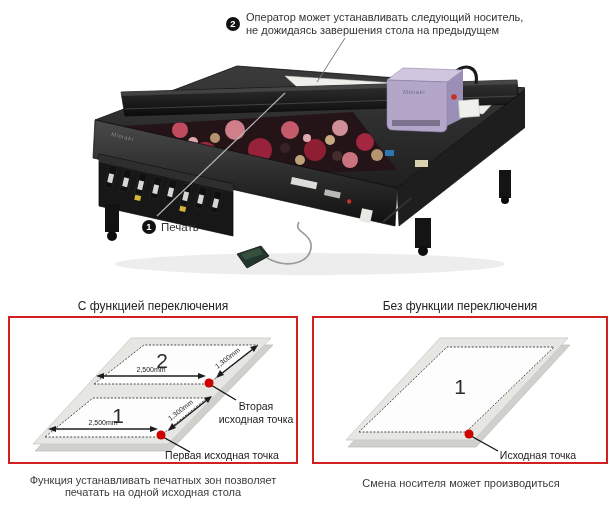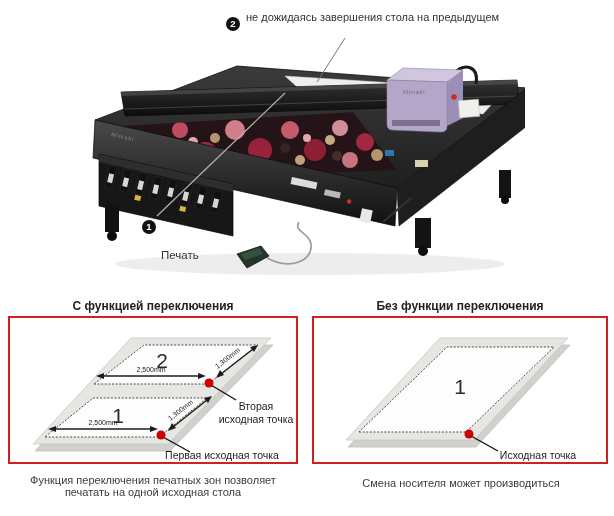--- a/index.html
+++ b/index.html
@@ -4,21 +4,21 @@
 <style>
   html,body{margin:0;padding:0;background:#fff;}
   body{width:614px;height:516px;position:relative;font-family:"Liberation Sans",sans-serif;overflow:hidden;}
   .abs{position:absolute;}
   
   .step-circle{width:14px;height:14px;border-radius:50%;background:#111;color:#fff;
     font-size:9.5px;font-weight:bold;display:flex;align-items:center;justify-content:center;line-height:1;}
   .ann-text{font-size:11px;line-height:12.5px;color:#333;white-space:nowrap;}
   .ann-label{font-size:11.5px;color:#333;white-space:nowrap;}
   
-  .panel-title{font-size:12px;font-weight:bold;color:#222;text-align:center;white-space:nowrap;}
+  .panel-title{font-size:12px;font-weight:normal;color:#222;text-align:center;white-space:nowrap;}
   .panel-box{border:2px solid #d12020;background:#fff;box-sizing:border-box;}
   .caption{font-size:11px;line-height:12.4px;color:#3b3b3b;text-align:center;white-space:nowrap;}
   svg{display:block;}
   text{font-family:"Liberation Sans",sans-serif;}
   .dim-label{font-size:7px;fill:#222;}
   .origin-label{font-size:10.5px;fill:#1b1b1b;}
   .zone-num{font-size:21px;fill:#2b2b2b;}
 </style>
 </head>
 <body>
@@ -169,25 +169,26 @@
     <polygon points="152,224 176,216 184,226 162,238" fill="#23362c" stroke="#111" stroke-width="0.8"></polygon>
     <polygon points="156,224 174,218 178,224 160,230" fill="#35503f"></polygon>
   </g>
 
   <line x1="260" y1="8" x2="232" y2="52" stroke="#777" stroke-width="1"></line>
   <line x1="200" y1="63" x2="72" y2="186" stroke="#b2b2ae" stroke-width="1.2"></line>
 </svg>
 
 <div class="abs step-circle" style="left:226px;top:17px;">2</div>
 <div class="abs ann-text" style="left:246px;top:11px;">
+  <div>Оператор может устанавливать следующий носитель,</div>
   <div>не дожидаясь завершения стола на предыдущем</div>
 </div>
 
 <div class="abs step-circle" style="left:142px;top:220px;">1</div>
-<div class="abs ann-label" style="left:161px;top:221px;margin-top:28px;">Печать</div>
+<div class="abs ann-label" style="left:161px;top:221px;">Печать</div>
 
 <div class="abs panel-title" style="left:8px;top:299px;width:290px;">С функцией переключения</div>
 
 <div class="abs panel-box" style="left:8px;top:316px;width:290px;height:148px;">
   <svg width="286" height="144" viewBox="0 0 286 144">
 
     <polygon points="25,133 160,133 263,27 123,27" fill="#d0d0cd" stroke="#bfbfbc" stroke-width="0.8"></polygon>
     <polygon points="23,126 158,126 261,20 121,20" fill="#e6e6e3" stroke="#c6c6c3" stroke-width="0.8"></polygon>
 
     <polygon points="35,119 149,119 197,80 83,80" fill="#fdfdfd" stroke="#4a4a4a" stroke-width="1" stroke-dasharray="2 1.6"></polygon>
@@ -230,21 +231,21 @@
     <text class="origin-label" x="246" y="92" text-anchor="middle">Вторая</text>
     <text class="origin-label" x="246" y="105" text-anchor="middle">исходная точка</text>
 
     <line x1="153" y1="119" x2="180" y2="134" stroke="#111" stroke-width="1.4"></line>
     <circle cx="151" cy="117" r="4.5" fill="#cf0000"></circle>
     <text class="origin-label" x="212" y="141" text-anchor="middle">Первая исходная точка</text>
   </svg>
 </div>
 
 <div class="abs caption" style="left:0px;top:474px;width:306px;">
-  <div>Функция переключения печатных зон позволяет</div>
+  <div>Функция устанавливать печатных зон позволяет</div>
   <div>печатать на одной исходная стола</div>
 </div>
 
 <div class="abs panel-title" style="left:312px;top:299px;width:296px;">Без функции переключения</div>
 
 <div class="abs panel-box" style="left:312px;top:316px;width:296px;height:148px;">
   <svg width="292" height="144" viewBox="0 0 292 144">
     <polygon points="34,129 162,129 256,27 128,27" fill="#d0d0cd" stroke="#bfbfbc" stroke-width="0.8"></polygon>
     <polygon points="32,122 160,122 254,20 126,20" fill="#e6e6e3" stroke="#c6c6c3" stroke-width="0.8"></polygon>
     <polygon points="45,114 152,114 240,29 133,29" fill="#fdfdfd" stroke="#4a4a4a" stroke-width="1" stroke-dasharray="2 1.6"></polygon>

